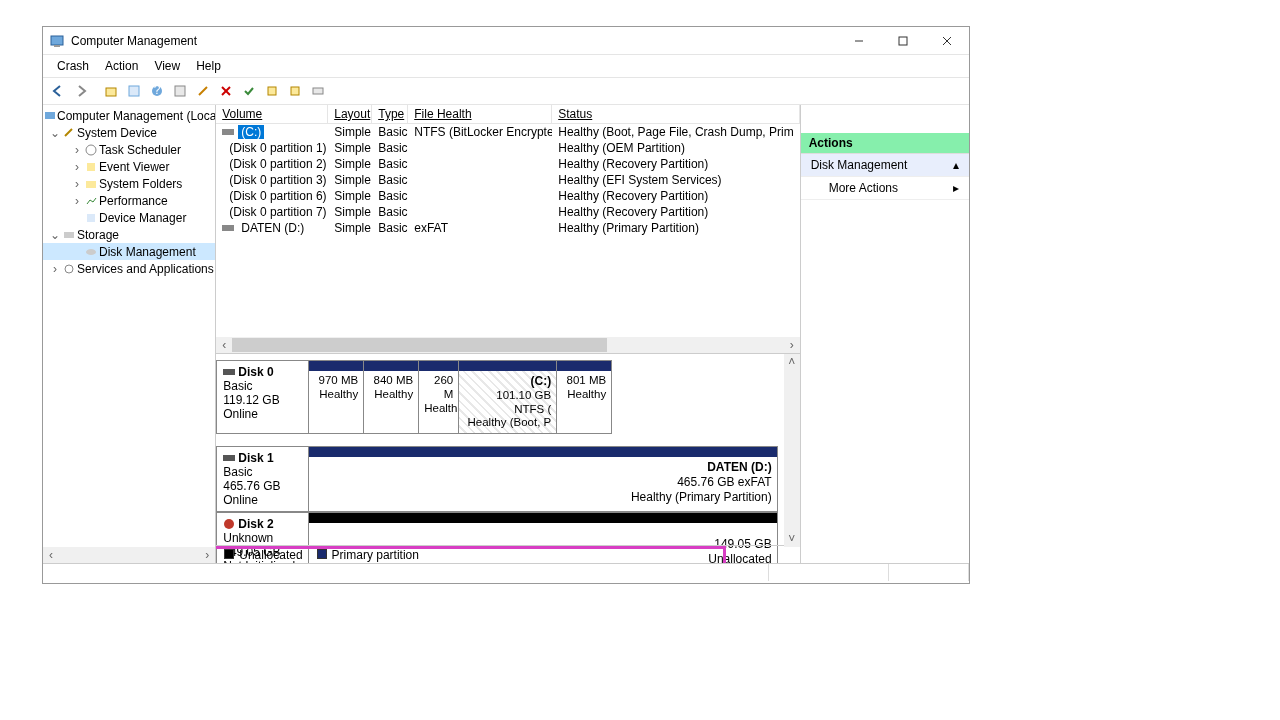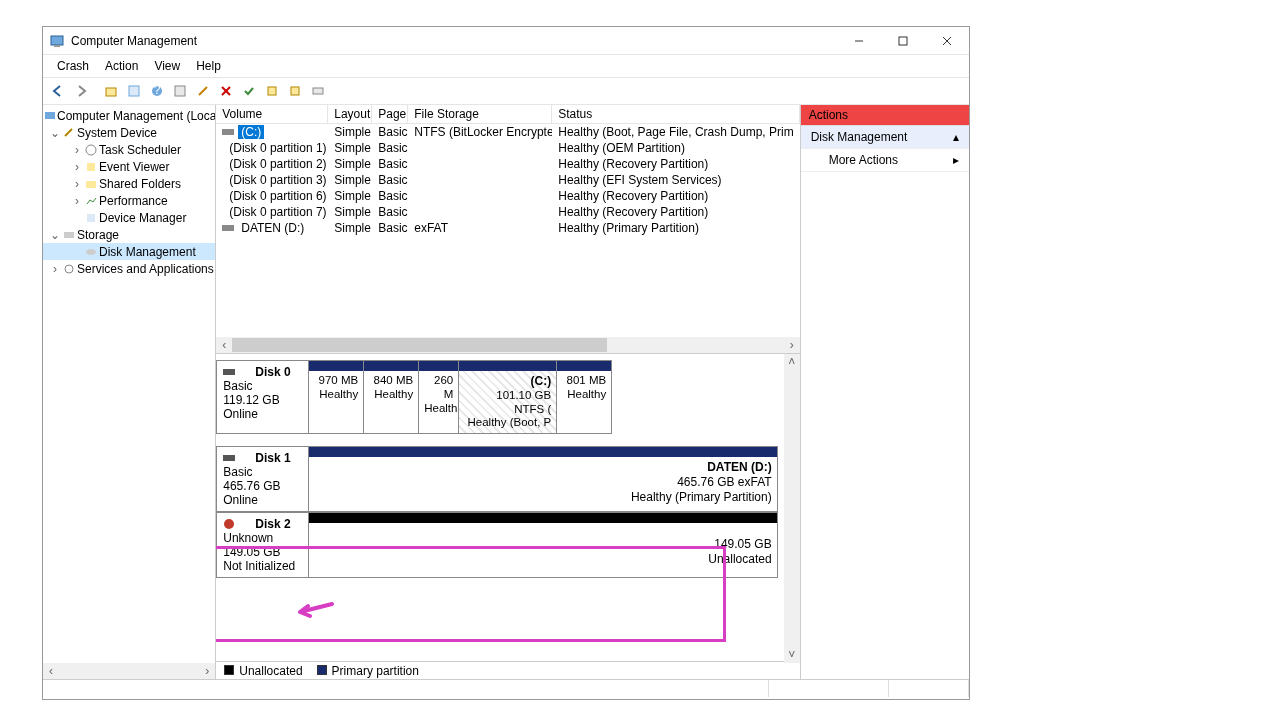--- a/index.html
+++ b/index.html
@@ -1,64 +1,64 @@
 <!DOCTYPE html>
 <html><head>
 <meta charset="utf-8">
 <style>
 *{box-sizing:border-box;margin:0;padding:0;font-family:"Segoe UI",Tahoma,sans-serif;font-size:12px;}
 body{background:#fff;width:1280px;height:720px;position:relative;}
-.window{position:absolute;left:42px;top:26px;width:928px;height:674px;border:1px solid #999;background:#fff;}
+.window{position:absolute;left:42px;top:26px;width:928px;height:558px;border:1px solid #999;background:#fff;}
 .titlebar{height:28px;display:flex;align-items:center;padding-left:6px;background:#fff;border-bottom:1px solid #e5e5e5;}
 .titlebar .icon{width:16px;height:16px;margin-right:6px;}
 .titlebar .spacer{flex:1;}
 .titlebar .winbtn{width:44px;height:28px;display:flex;align-items:center;justify-content:center;cursor:pointer;color:#555;}
 .menubar{display:flex;padding:2px 6px;}
 .menubar .mitem{padding:2px 8px;cursor:default;}
 .toolbar{height:28px;display:flex;align-items:center;padding:0 4px;border-top:1px solid #e5e5e5;border-bottom:1px solid #e5e5e5;gap:1px;}
 .toolbar .tbtn{width:22px;height:22px;display:flex;align-items:center;justify-content:center;border:1px solid transparent;}
 .client{display:flex;height:calc(100% - 28px - 24px - 28px - 18px);}
 .tree-pane{width:180px;border-right:1px solid #ccc;overflow:hidden;position:relative;}
 .tree-pane .scrollh{position:absolute;bottom:0;left:0;right:0;height:16px;display:flex;align-items:center;background:#f0f0f0;}
 .tree{padding:2px 0;}
 .tree .node{display:flex;align-items:center;height:17px;white-space:nowrap;cursor:default;}
 .tree .exp{width:12px;text-align:center;color:#666;}
 .tree .nicon{width:16px;height:16px;display:flex;align-items:center;justify-content:center;}
 .tree .selected{background:#cce8ff;}
 .mid-pane{flex:1;display:flex;flex-direction:column;border-right:1px solid #ccc;position:relative;}
 .vol-list{height:248px;display:flex;flex-direction:column;}
 .vol-head{display:flex;border-bottom:1px solid #e5e5e5;background:#fff;}
-.vol-head .col{padding:2px 6px;border-right:1px solid #e5e5e5;}
+.vol-head .col{padding:2px 6px;border-right:1px solid #e5e5e5;text-decoration:underline;}
 .vol-body{flex:1;overflow:hidden;}
 .vrow{display:flex;height:16px;align-items:center;}
 .vrow .cell{padding:0 6px;overflow:hidden;white-space:nowrap;text-overflow:clip;}
 .vrow .cell.vname{display:flex;align-items:center;gap:4px;}
 .vsel{background:#0078d7;color:#fff;}
 .hscroll{height:16px;display:flex;align-items:center;background:#f0f0f0;}
 .hscroll .arrow{width:16px;height:16px;display:flex;align-items:center;justify-content:center;color:#666;}
 .hscroll .thumb{height:14px;background:#cdcdcd;}
 .hscroll .track{flex:1;position:relative;}
 .graphical{flex:1;position:relative;overflow:hidden;border-top:1px solid #ccc;}
 .gscroll{position:absolute;right:0;top:0;bottom:16px;width:16px;background:#f0f0f0;display:flex;flex-direction:column;justify-content:space-between;align-items:center;}
 .gscroll .sarrow{width:16px;height:16px;display:flex;align-items:center;justify-content:center;color:#666;}
 .disk-row{display:flex;margin:6px 6px 0 0;}
 .disk-info{width:93px;border:1px solid #888;padding:4px 6px;font-size:11.5px;}
-.disk-info .dname{font-weight:bold;display:flex;align-items:center;gap:20px;}
+.disk-info .dname{font-weight:bold;display:flex;align-items:center;gap:3px;}
 .parts{display:flex;flex:1;margin-right:16px;text-align:right;}
 .part{border:1px solid #888;border-left:none;display:flex;flex-direction:column;}
 .part .phead{height:10px;background:#1a2b6d;}
 .part .pbody{padding:3px 5px;font-size:11.5px;line-height:1.2;}
 .part.hatched .pbody{background:repeating-linear-gradient(45deg,#fff,#fff 4px,#e8e8e8 4px,#e8e8e8 6px);}
 .part.unalloc .phead{background:#000;}
 .highlight{position:absolute;border:3px solid #d83ec4;pointer-events:none;}
 .arrow-anno{position:absolute;color:#d83ec4;font-size:28px;pointer-events:none;}
 .legend{position:absolute;bottom:0;left:0;right:16px;height:18px;border-top:1px solid #ccc;display:flex;align-items:center;gap:14px;padding:0 8px;}
 .legend .sw{width:10px;height:10px;display:inline-block;margin-right:5px;border:1px solid #333;}
 .actions-pane{width:175px;}
-.actions-pane .ahead{background:#ef4444;padding:3px 8px;font-weight:400;border-bottom:1px solid #ddd;}
+.actions-pane .ahead{background:#86efac;padding:3px 8px;font-weight:700;border-bottom:1px solid #ddd;margin-top:28px;}
 .actions-pane .arow{padding:4px 10px;display:flex;align-items:center;justify-content:space-between;border-bottom:1px solid #eee;cursor:pointer;}
 .actions-pane .arow.lbl{background:#e8eefc;}
 .statusbar{height:18px;border-top:1px solid #ccc;display:flex;}
 .statusbar .cell{border-right:1px solid #ddd;}
 
 svg{display:block;}
 </style>
 </head>
 <body>
 
@@ -203,21 +203,21 @@
             </span>
             <span>Event Viewer</span>
           </div>
         <div class="node" style="padding-left:28px">
             <span class="exp">›</span>
             <span class="nicon">
               <svg width="14" height="14">
                 <rect x="2" y="4" width="10" height="7" fill="#fce99b"></rect>
               </svg>
             </span>
-            <span>Shared Folders</span>
+            <span>System Folders</span>
           </div>
         <div class="node" style="padding-left:28px">
             <span class="exp">›</span>
             <span class="nicon">
               <svg width="14" height="14">
                 <path d="M3 10 L6 6 L9 8 L12 4" fill="none" stroke="#3a8a3a"></path>
               </svg>
             </span>
             <span>Performance</span>
           </div>
@@ -262,22 +262,22 @@
           <span style="width:16px;text-align:center;color:#666">›</span>
       </div>
     </div>
 
     <div class="mid-pane">
 
       <div class="vol-list">
         <div class="vol-head">
           <div class="col" style="width:112px">Volume</div>
           <div class="col" style="width:44px">Layout</div>
-          <div class="col" style="width:36px">Page</div>
-          <div class="col" style="width:144px">File Storage</div>
+          <div class="col" style="width:36px">Type</div>
+          <div class="col" style="width:144px">File Health</div>
           <div class="col" style="flex:1">Status</div>
         </div>
         <div class="vol-body" id="vol-body">
             <div class="vrow">
               <div class="cell vname" style="width:112px">
                 <svg width="12" height="10">
                   <rect x="0" y="2" width="12" height="6" fill="#888"></rect>
                 </svg>
                 <span class="vsel" style="padding:0 3px">(C:)</span>
               </div>

